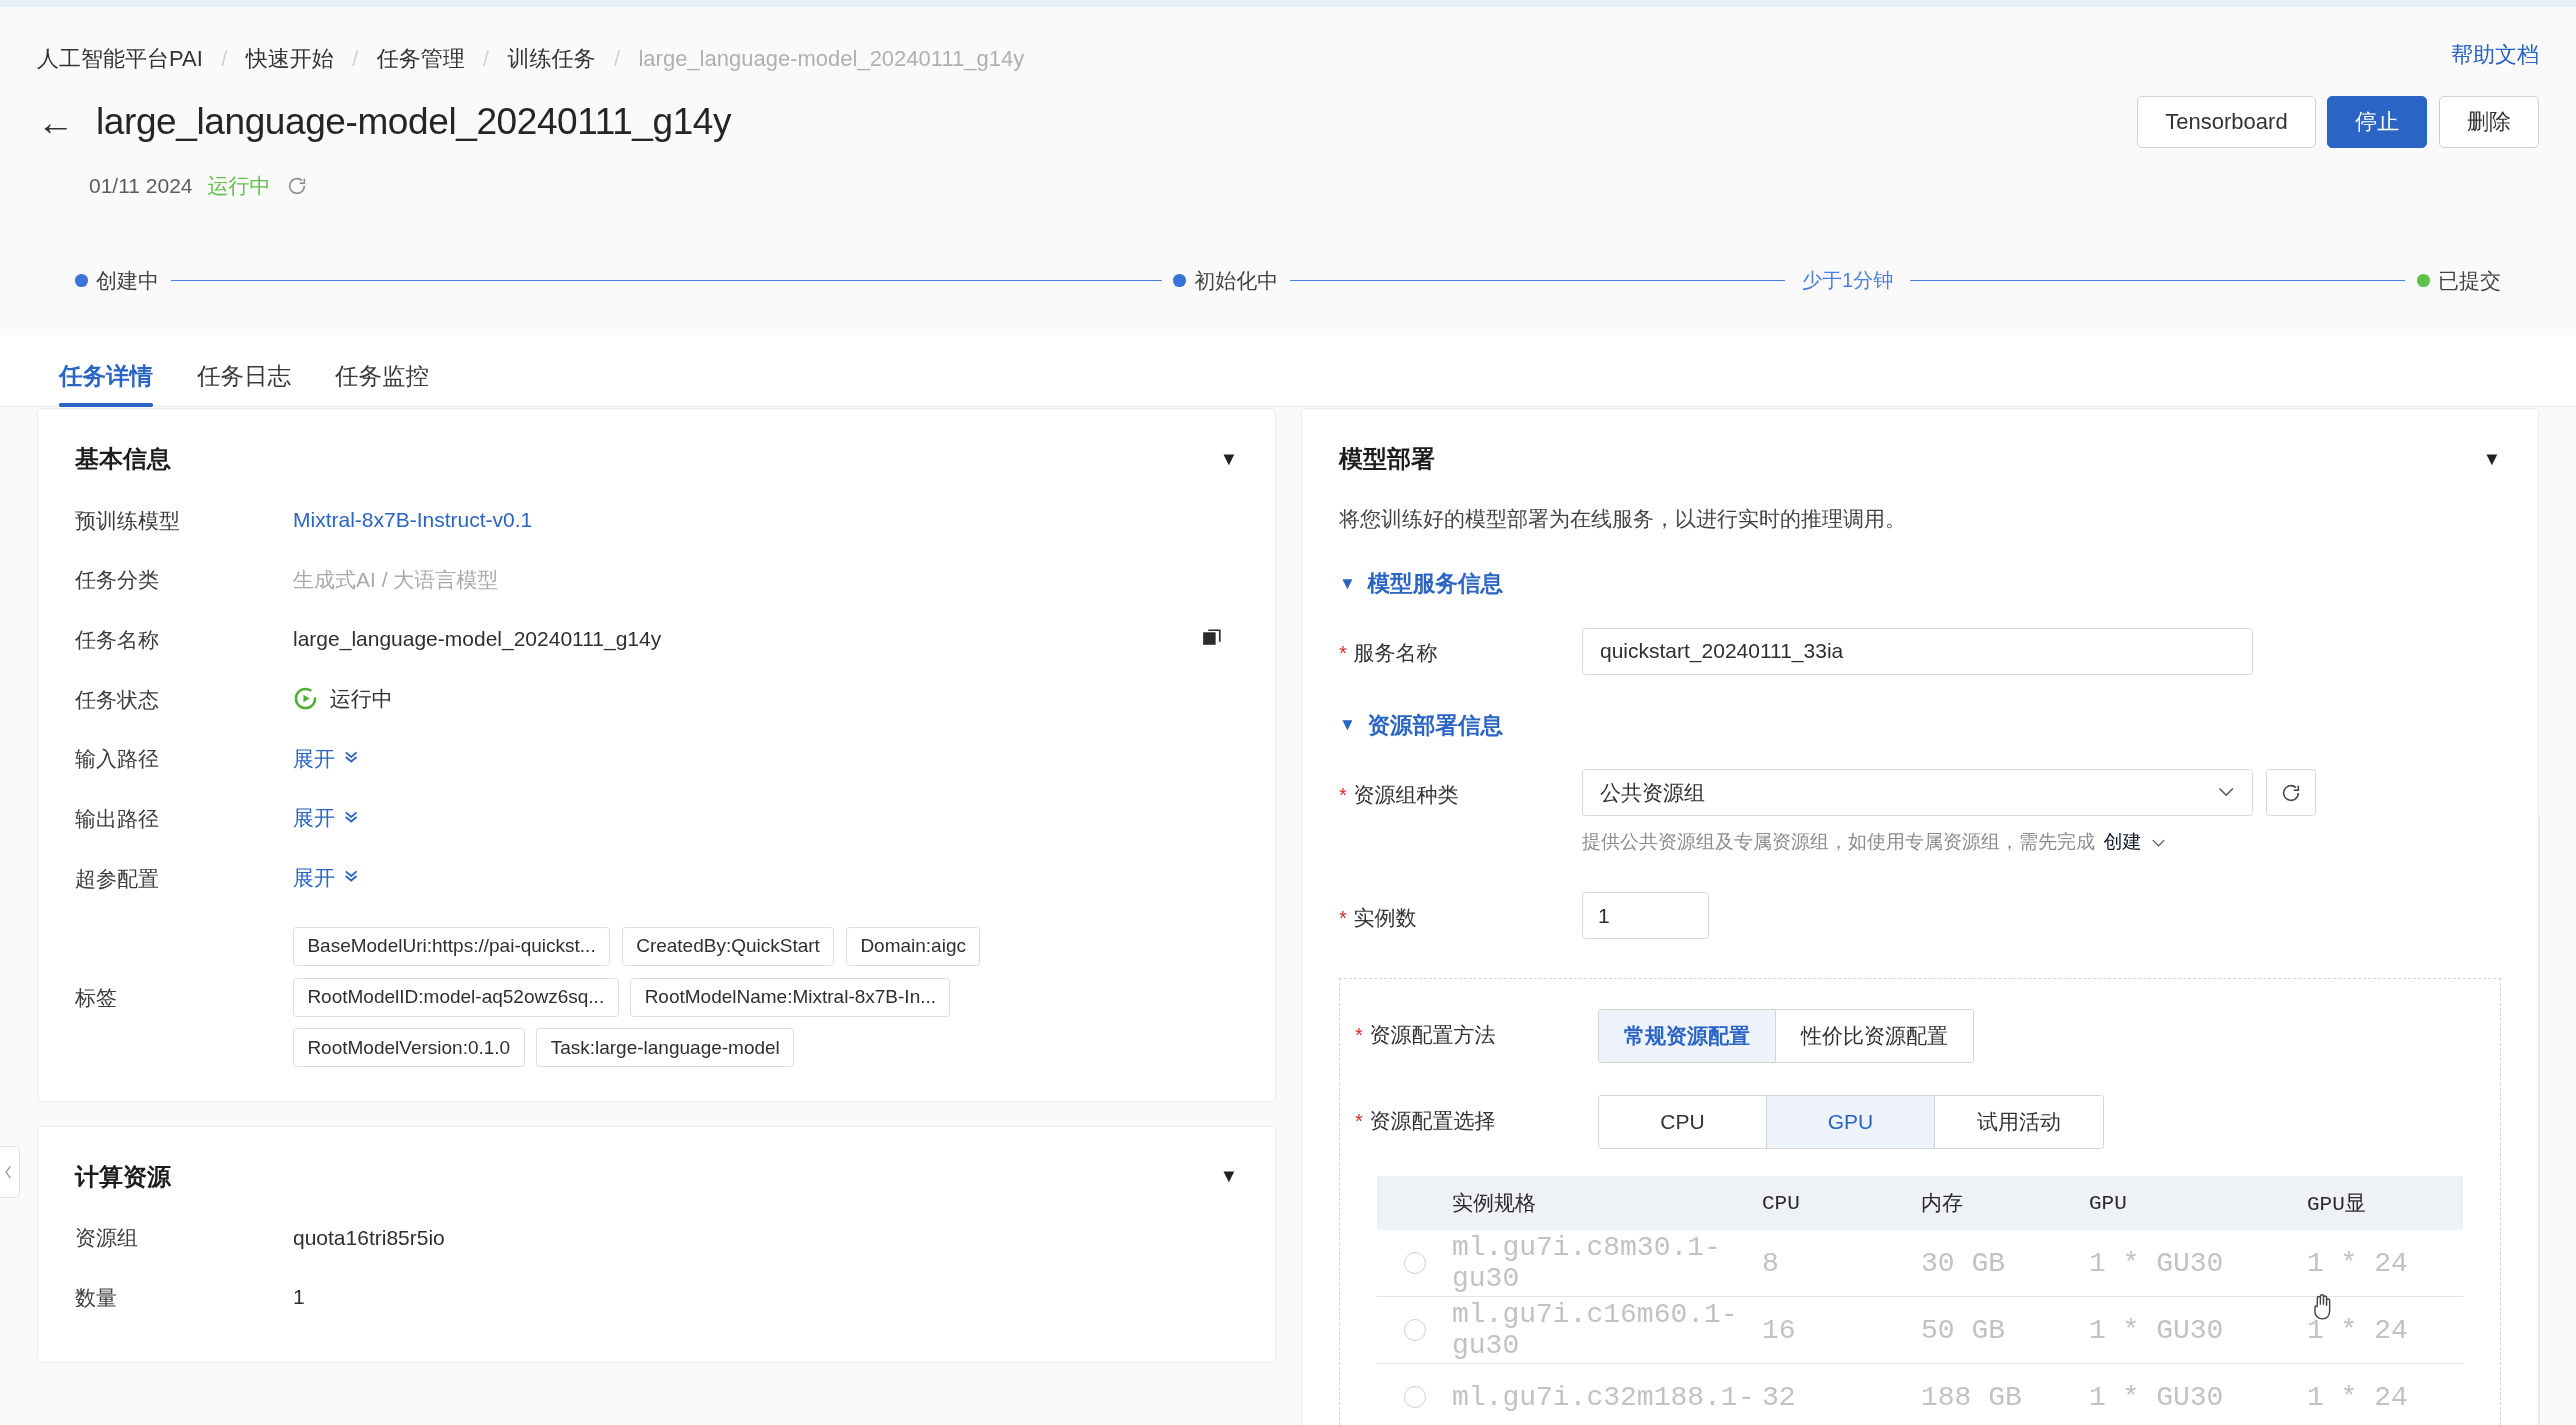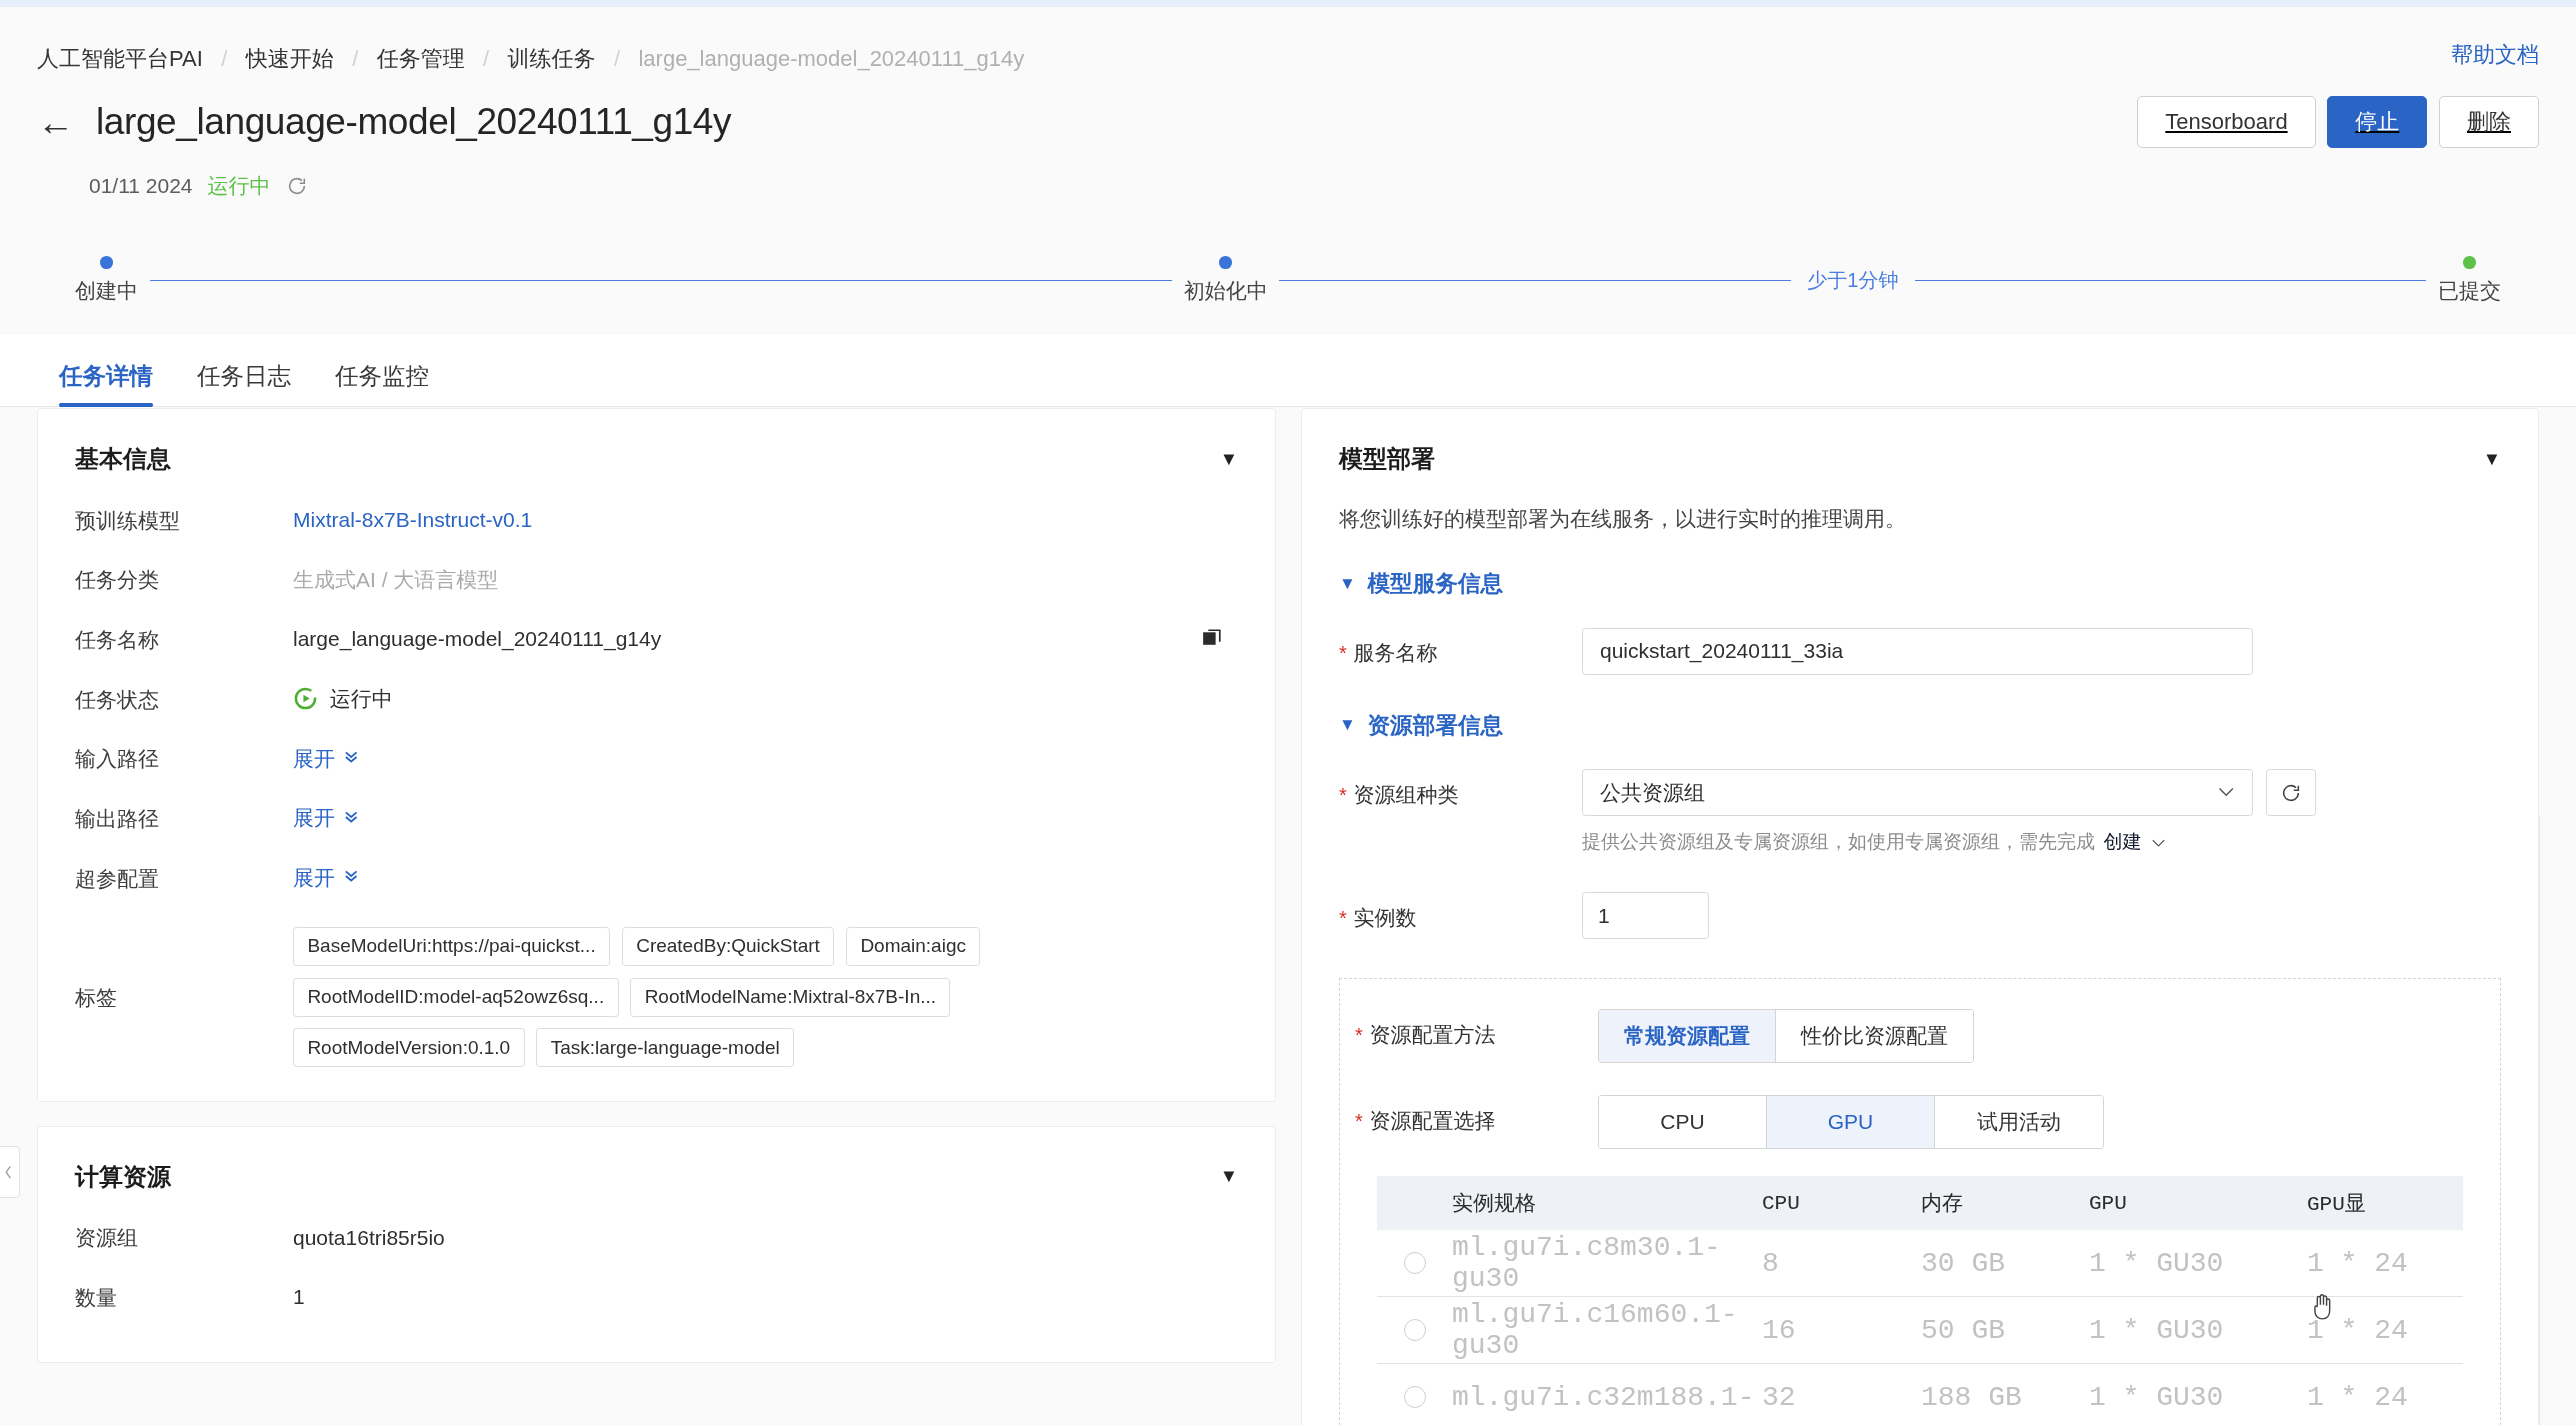--- a/index.html
+++ b/index.html
@@ -28,37 +28,37 @@
   .help-link {
     position: absolute; top: 40px; right: 37px;
     font-size: 22px; color: #2a64c4; cursor: pointer;
   }
 
   
   .title-row { position: absolute; top: 101px; left: 37px; display: flex; align-items: center; gap: 22px; }
   .back-arrow { font-size: 37px; color: #333; line-height: 1; cursor: pointer; display:block; }
   .page-title { font-size: 37px; font-weight: 500; color: #252525; letter-spacing: -0.4px; white-space: nowrap;}
 
-  .actions { position: absolute; top: 96px; right: 37px; display: flex; gap: 11.7px; text-decoration: underline; }
+  .actions { position: absolute; top: 96px; right: 37px; display: flex; gap: 11.7px; }
   .btn {
     height: 52px; padding: 0 27px; border: 0.8px solid #d0d0d0; background: #fff;
     border-radius: 5px; font-size: 22px; color: #333; cursor: pointer;
     display: flex; align-items: center; justify-content: center; font-family: inherit;
   }
   .btn.primary { background: #2a64c4; border-color: #2a64c4; color: #fff; }
 
   
   .sub-row { position: absolute; top: 172px; left: 89px; display: flex; align-items: center; gap: 15px; font-size: 21px; }
   .sub-date { color: #5c5c5c; }
   .sub-state { color: #5ec24a; }
   .refresh-icon { width: 22px; height: 22px; display:inline-block; }
 
   
   .steps { position: absolute; top: 268px; left: 75px; right: 75px; display: flex; align-items: center; height: 25px; }
-  .step { display: flex; align-items: center; gap: 8.4px; flex-direction: column; }
+  .step { display: flex; align-items: center; gap: 8.4px; }
   .dot { width: 12.6px; height: 12.6px; border-radius: 50%; background: #3a74d8; flex: none; }
   .dot.green { background: #5ec24a; }
   .step-label { font-size: 21px; color: #444; white-space: nowrap; }
   .step-line { flex: 1 1 auto; height: 1.7px; background: #4a7fe0; margin: 0 11.7px; }
   .line-wrap { flex: 1 1 auto; display: flex; align-items: center; }
   .line-label { font-size: 20px; color: #4a7fe0; white-space: nowrap; padding: 0 5px; }
 
   
   .tabbar { position: absolute; top: 335px; left: 0; right: 0; height: 72px; background: #fff; border-bottom: 0.8px solid #e8e8e8; }
   .tabs { display: flex; gap: 0; padding-left: 37px; height: 72px; align-items: flex-end; }

